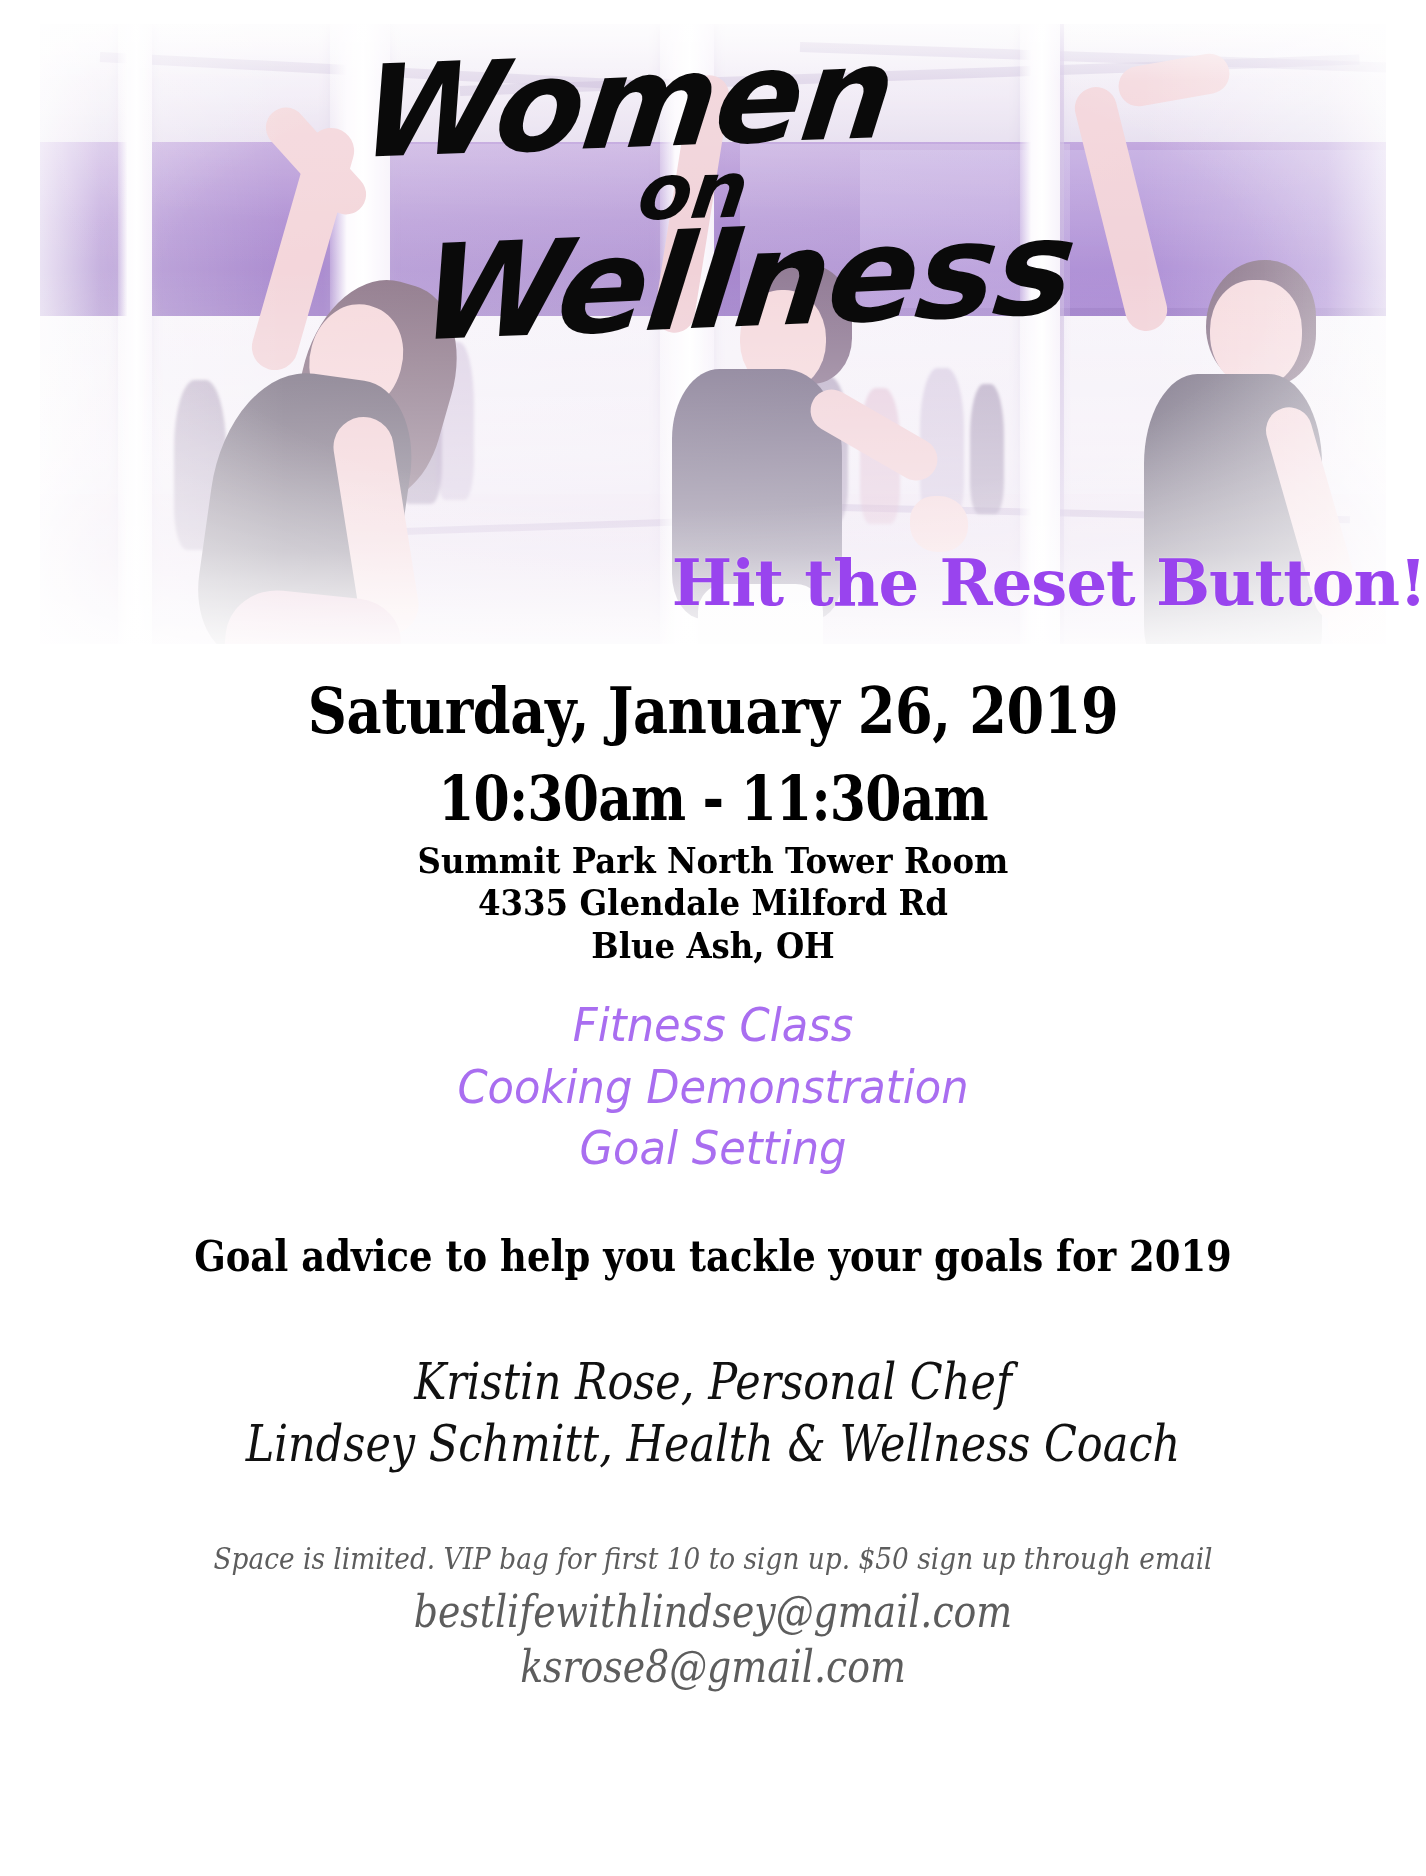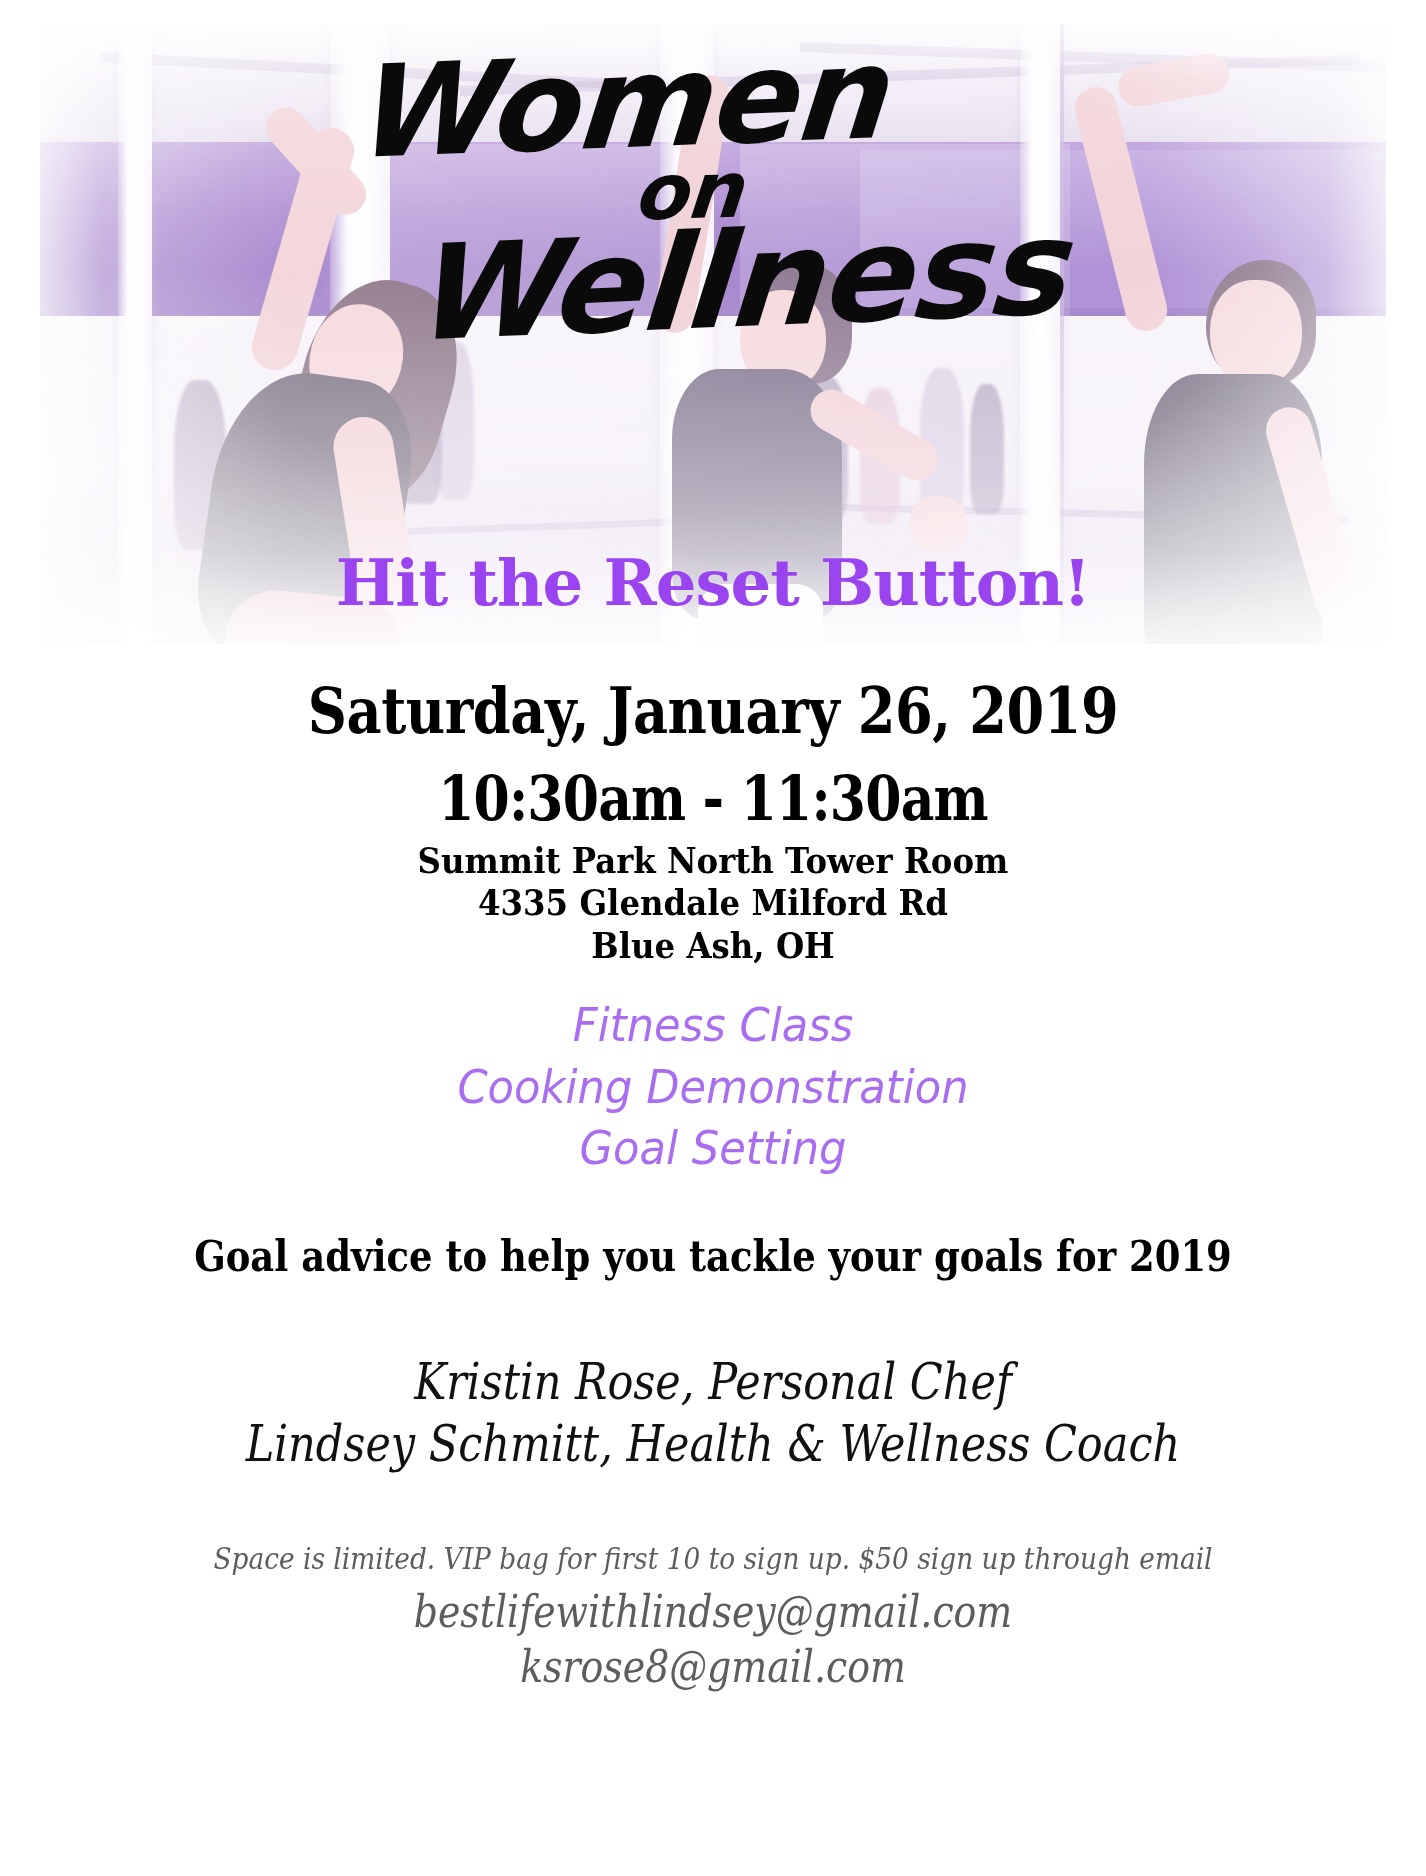--- a/index.html
+++ b/index.html
@@ -243,21 +243,21 @@
     transform: skewX(-9deg) rotate(-2.4deg);
     margin-left: 70px;
     margin-top: -8px;
   }
 
   
   .reset-headline {
     position: absolute;
     left: 0; top: 545px;
     width: 1426px;
-    text-align: center;
+    text-align: right;
     z-index: 22;
     font-family: "DejaVu Serif", serif;
     font-weight: bold;
     font-size: 64px;
     letter-spacing: -1px;
     color: #9944ee;
     text-shadow: 0 0 2px rgba(255,255,255,.55);
   }
 
   

